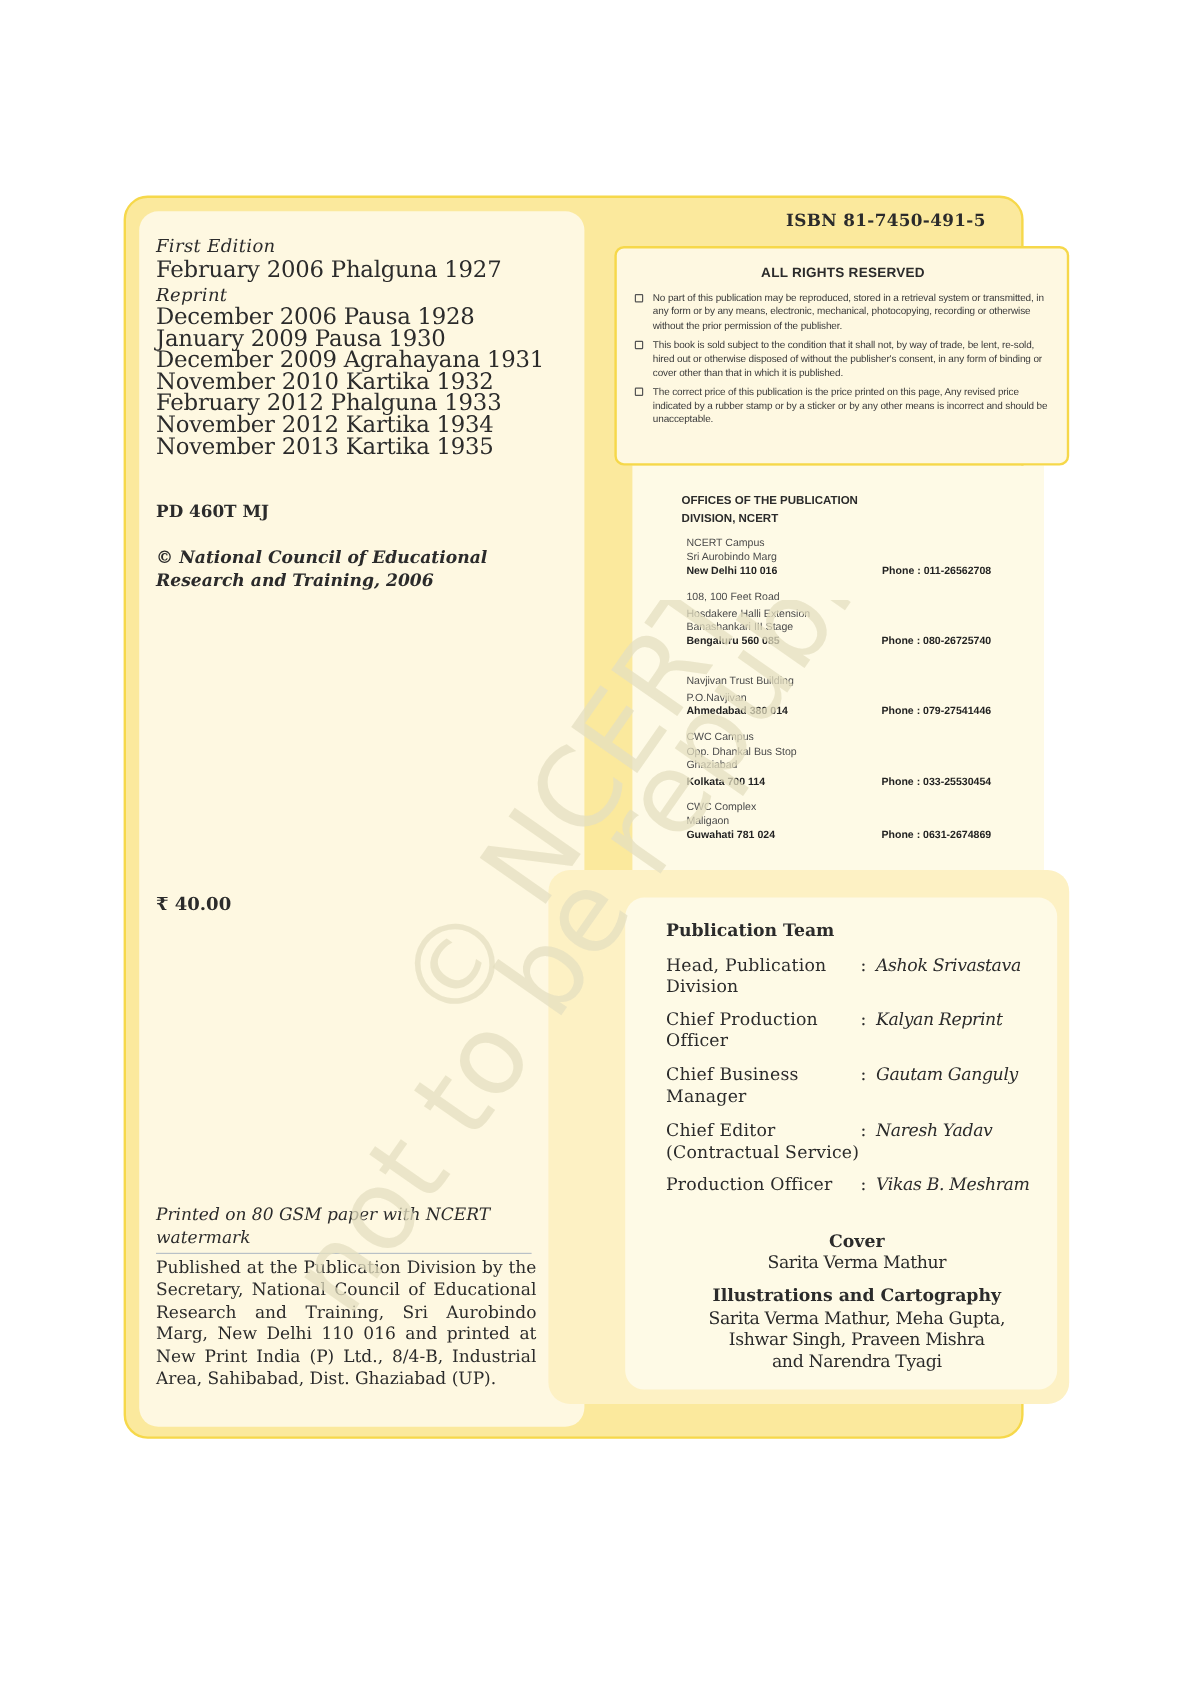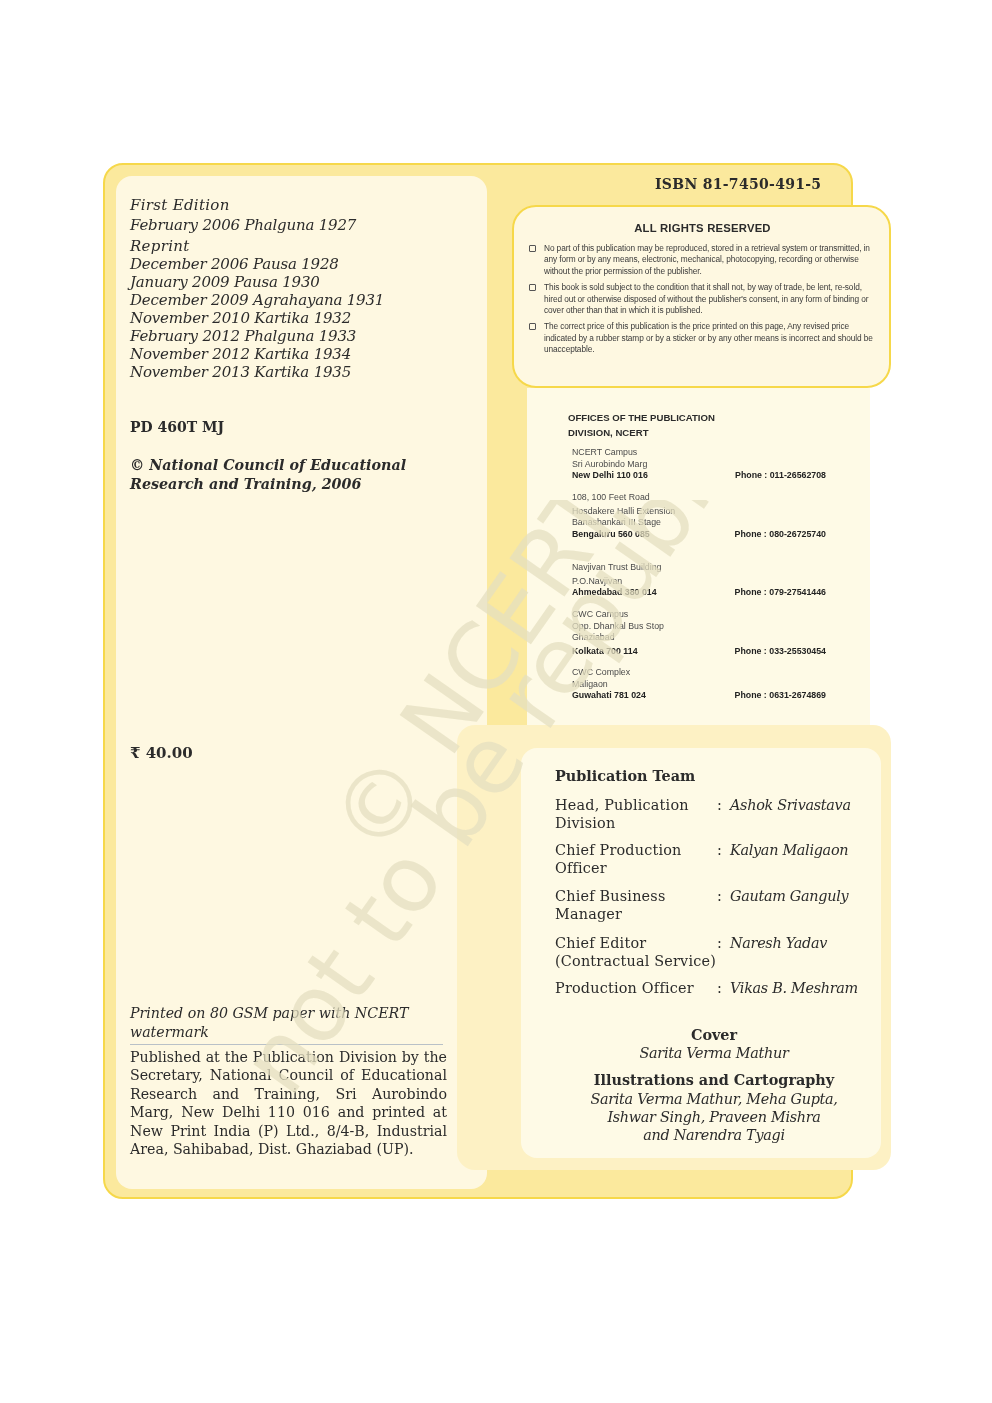--- a/index.html
+++ b/index.html
@@ -11,40 +11,40 @@
     .outer-frame {
       left:103px; top:163px; width:750px; height:1036px;
       background:#fbe99d; border:2px solid #f6d84a; border-radius:20px; box-sizing:border-box;
     }
     .left-panel {
       left:116px; top:176px; width:371px; height:1013px;
       background:#fef8e1; border-radius:16px;
     }
     .rights-box {
       left:512px; top:205px; width:379px; height:183px; box-sizing:border-box;
-      background:#fef8e1; border:2px solid #f6d84a; border-radius:24px;
+      background:#fef8e1; border:2px solid #f6d84a; border-radius:8px;
       padding:12px 12px 0 14px;
     }
     .offices-panel {
       left:527px; top:388px; width:343px; height:337px; background:#fefae6;
     }
     .team-outer {
       left:457px; top:725px; width:434px; height:445px;
       background:#fdf1c4; border-radius:18px;
     }
     .team-inner {
       left:521px; top:748px; width:360px; height:410px;
       background:#fefae6; border-radius:16px;
     }
     .watermark {
       left:150px; top:500px; width:900px; height:600px; pointer-events:none;
     }
     .watermark svg { width:100%; height:100%; }
     .ed-head { font-weight:normal; font-style:italic; font-size:15px; letter-spacing:0.3px; }
-    .ed-line { font-style:italic; font-size:15px; line-height:18px; letter-spacing:-0.2px; }
+    .ed-line { font-size:19px; line-height:18px; letter-spacing:-0.2px; }
     .left-text { left:130px; top:196px; width:345px; }
     .pd-code { left:130px; top:419px; font-weight:bold; font-size:14px; }
     .copyright { left:130px; top:456px; font-weight:bold; font-style:italic; font-size:14.3px; line-height:19px; width:340px; }
     .price { left:130px; top:744px; font-weight:bold; font-size:15px; }
     .printed-on { left:130px; top:1004px; width:315px; font-style:italic; font-size:14.2px; line-height:18.5px; }
     .divider { left:130px; top:1044px; width:313px; height:1px; background:#b9c1c7; }
     .published { left:130px; top:1048px; width:317px; font-size:14.2px; line-height:18.4px; text-align:justify; }
 
     .isbn { left:655px; top:176px; font-weight:bold; font-size:14px; letter-spacing:0.3px; }
     .rights-title { font-family:"Liberation Sans", sans-serif; font-weight:bold; font-size:11.3px; text-align:center; margin:3px 0 9px 0; letter-spacing:0.2px; }
@@ -63,21 +63,21 @@
     .office .phone { position:absolute; right:26px; bottom:0; font-weight:bold; color:#222; }
 
     .team-title { left:555px; top:767px; font-weight:bold; font-size:14.4px; }
     .team-row { position:absolute; left:555px; width:320px; font-size:14.4px; line-height:18px; }
     .team-row .role { display:inline-block; width:158px; vertical-align:top; letter-spacing:0.2px; }
     .team-row .colon { position:absolute; left:162px; top:0; }
     .team-row .person { position:absolute; left:175px; top:0; font-style:italic; white-space:nowrap; letter-spacing:-0.3px; }
 
     .credits { left:521px; top:1026px; width:386px; text-align:center; font-size:14.4px; line-height:18.2px; }
     .credits .ch { font-weight:bold; }
-    .credits .cn { font-style:italic; letter-spacing:-0.3px; }
+    .credits .cn { letter-spacing:-0.3px; }
   </style>
 </head>
 <body>
 
 <div class="abs outer-frame"></div>
 <div class="abs left-panel"></div>
 <div class="abs offices-panel"></div>
 <div class="abs team-outer"></div>
 <div class="abs team-inner"></div>
 
@@ -159,21 +159,21 @@
 <div class="abs team-title">Publication Team</div>
 
 <div class="team-row" style="top:796px">
   <div class="role"><div>Head, Publication</div><div>Division</div></div>
   <span class="colon">:</span>
   <span class="person">Ashok Srivastava</span>
 </div>
 <div class="team-row" style="top:841px">
   <div class="role"><div>Chief Production</div><div>Officer</div></div>
   <span class="colon">:</span>
-  <span class="person">Kalyan Maligaon</span>
+  <span class="person">Kalyan Reprint</span>
 </div>
 <div class="team-row" style="top:887px">
   <div class="role"><div>Chief Business</div><div>Manager</div></div>
   <span class="colon">:</span>
   <span class="person">Gautam Ganguly</span>
 </div>
 <div class="team-row" style="top:934px">
   <div class="role"><div>Chief  Editor</div><div style="white-space:nowrap">(Contractual  Service)</div></div>
   <span class="colon">:</span>
   <span class="person">Naresh Yadav</span>

